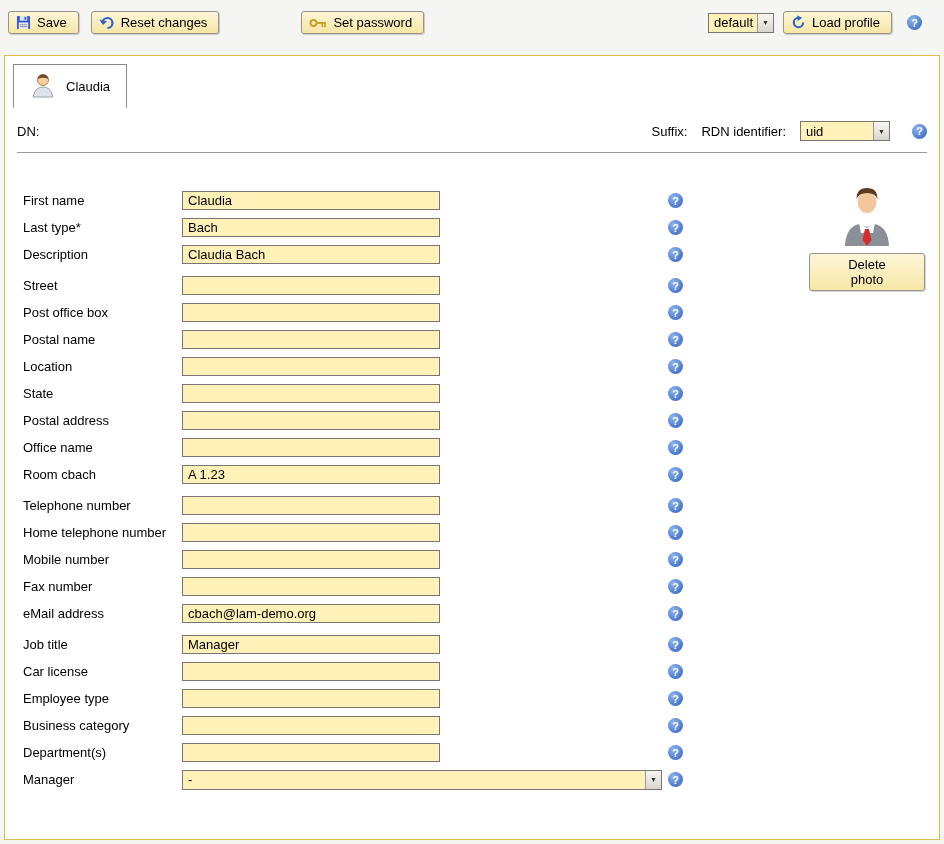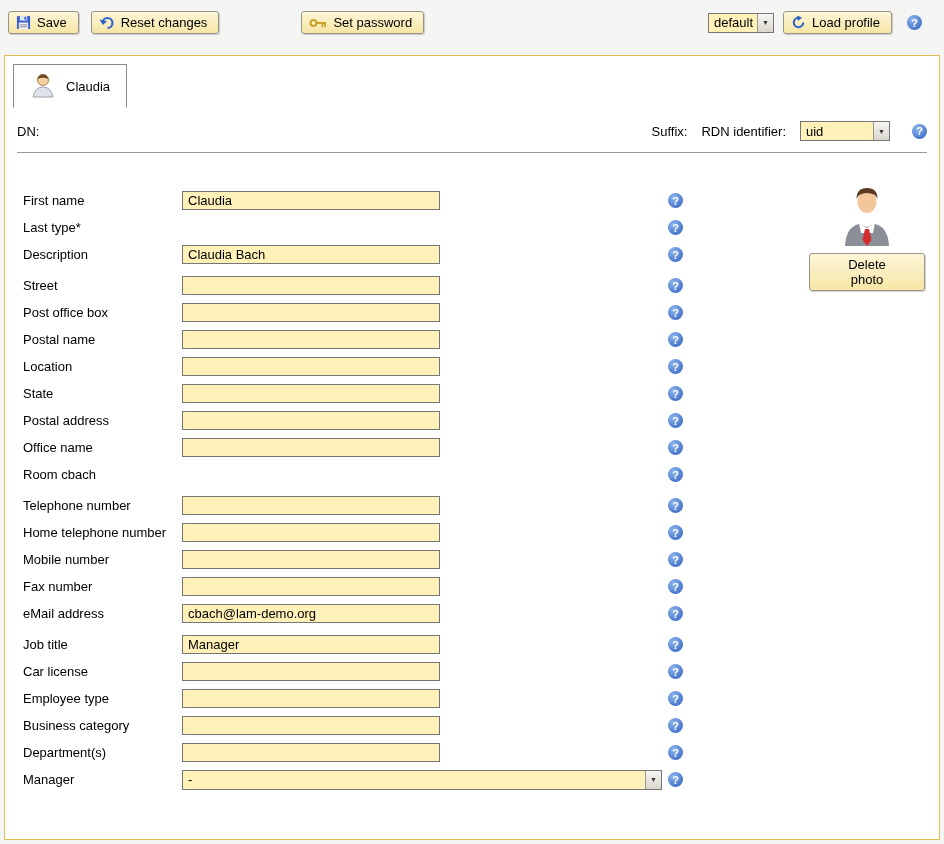--- a/index.html
+++ b/index.html
@@ -195,20 +195,21 @@
 
   <div class="form">
     <div>
         <div class="row">
           <span class="flabel">First name</span>
           <input type="text" class="finput" value="Claudia" style="">
           <span class="help">?</span>
         </div>
         <div class="row">
           <span class="flabel">Last type*</span>
+          <input type="text" class="finput" value="Bach" style="">
           <span class="help">?</span>
         </div>
         <div class="row">
           <span class="flabel">Description</span>
           <input type="text" class="finput" value="Claudia Bach" style="">
           <span class="help">?</span>
         </div>
         <div class="row gap">
           <span class="flabel">Street</span>
           <input type="text" class="finput" style="">
@@ -239,20 +240,21 @@
           <input type="text" class="finput" style="">
           <span class="help">?</span>
         </div>
         <div class="row">
           <span class="flabel">Office name</span>
           <input type="text" class="finput" style="">
           <span class="help">?</span>
         </div>
         <div class="row">
           <span class="flabel">Room cbach</span>
+          <input type="text" class="finput" value="A 1.23" style="">
           <span class="help">?</span>
         </div>
         <div class="row gap">
           <span class="flabel">Telephone number</span>
           <input type="text" class="finput" style="">
           <span class="help">?</span>
         </div>
         <div class="row">
           <span class="flabel">Home telephone number</span>
           <input type="text" class="finput" style="">

